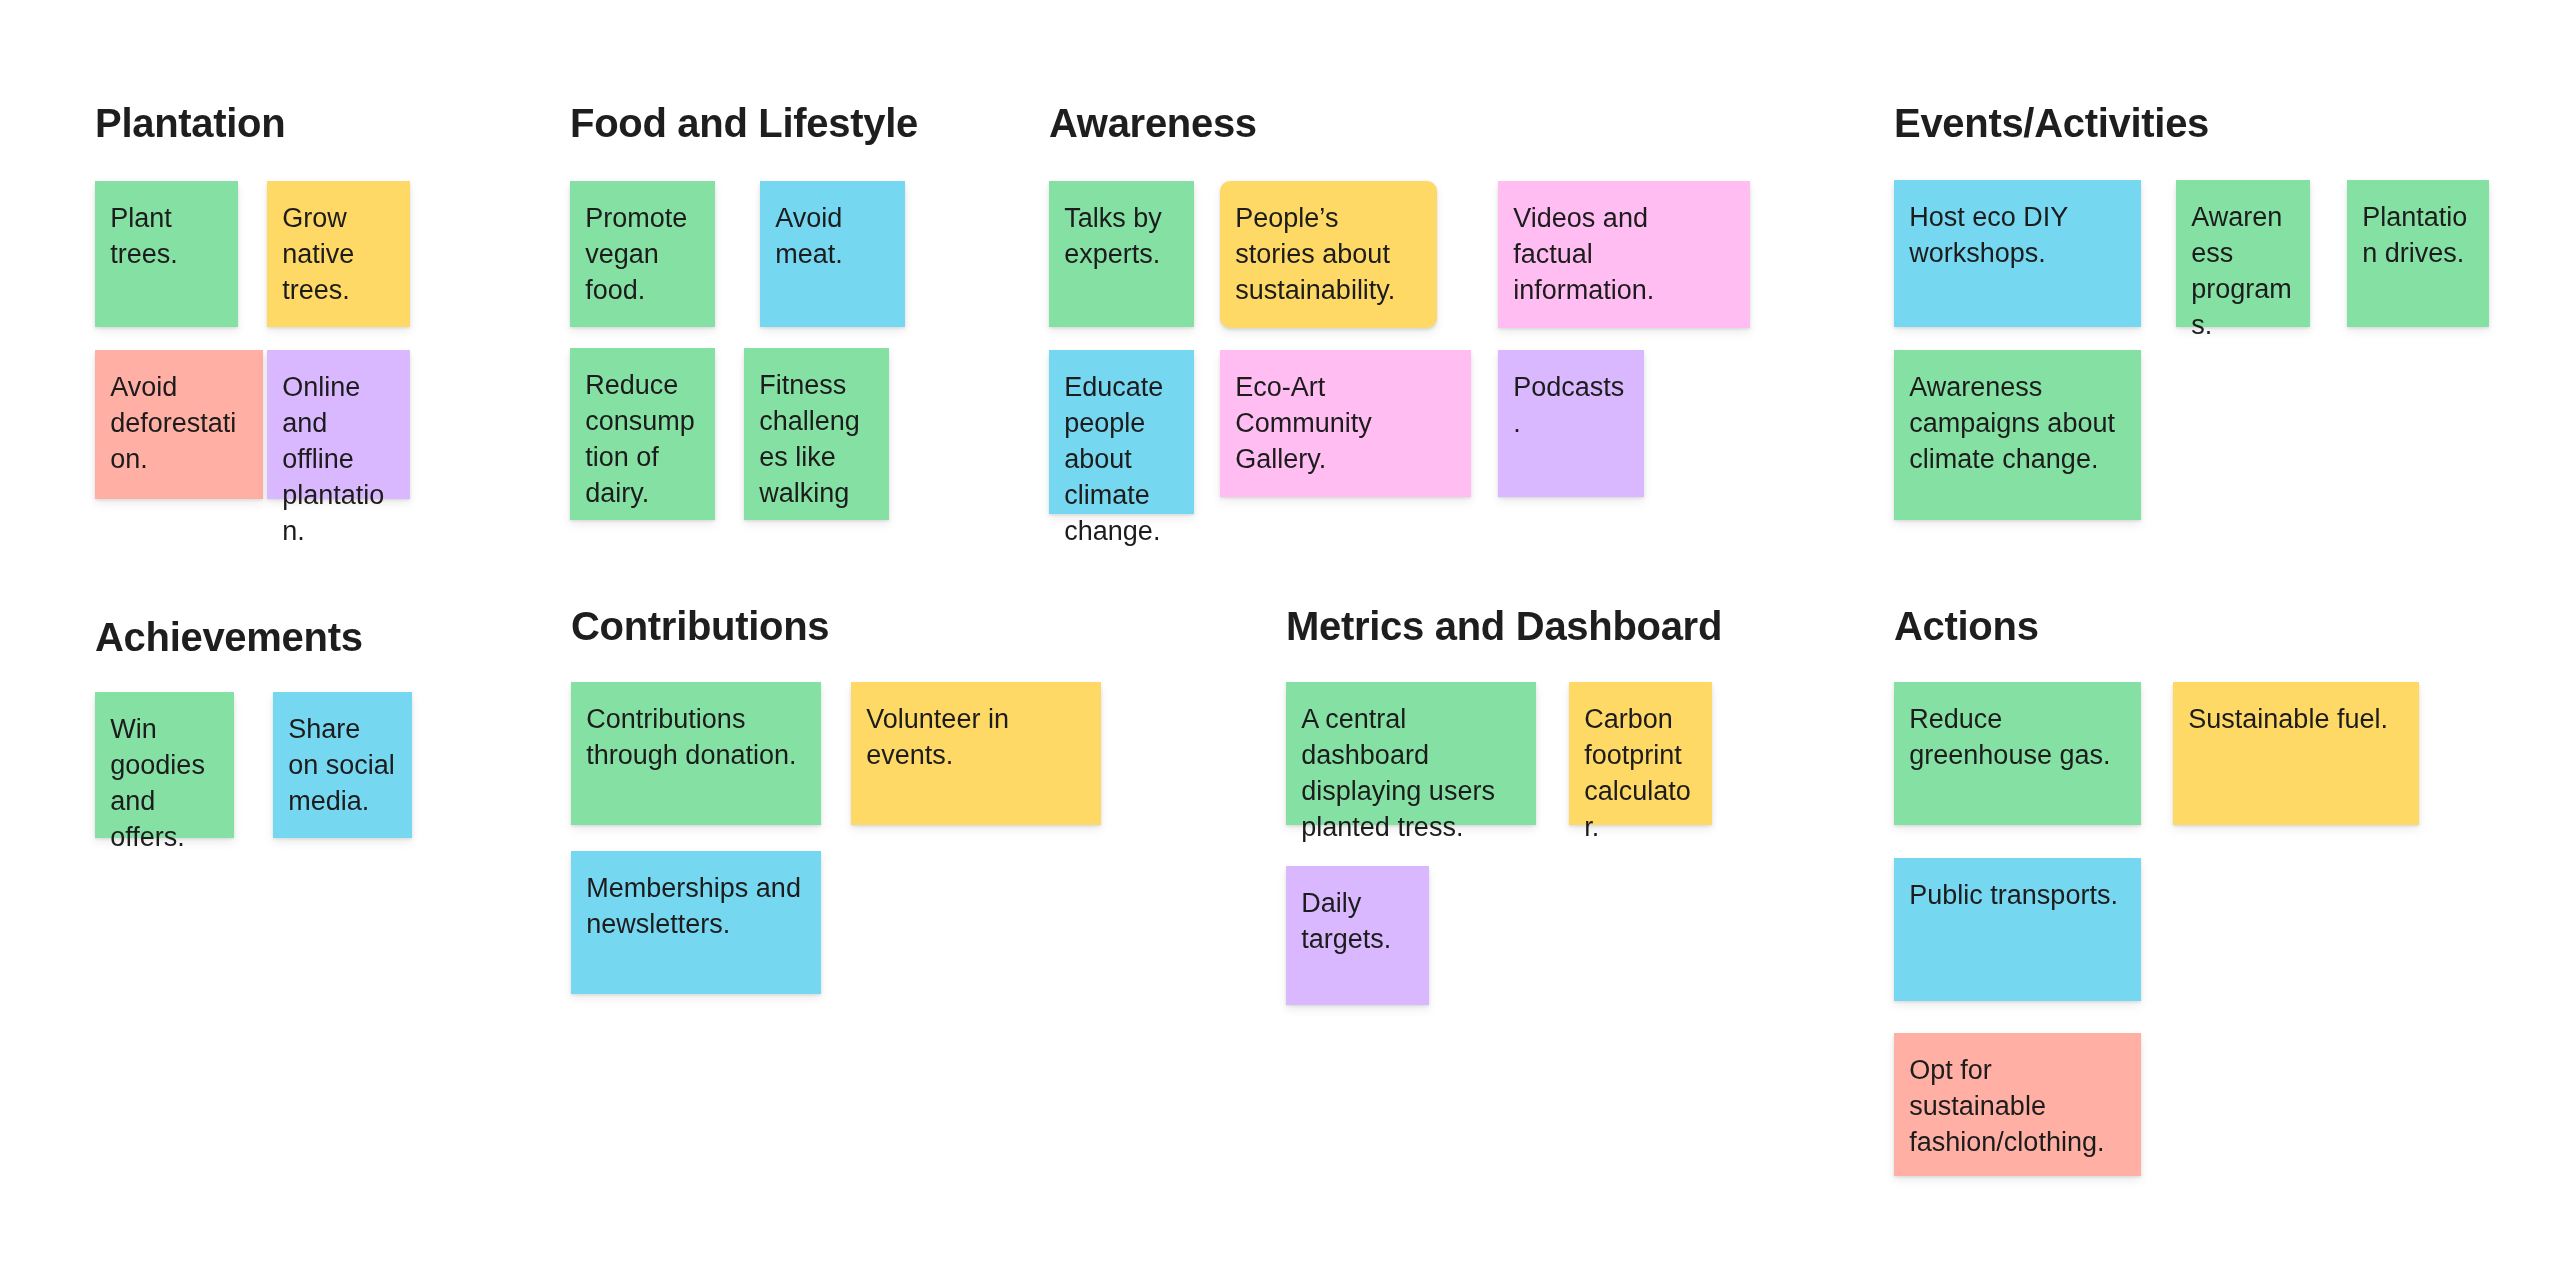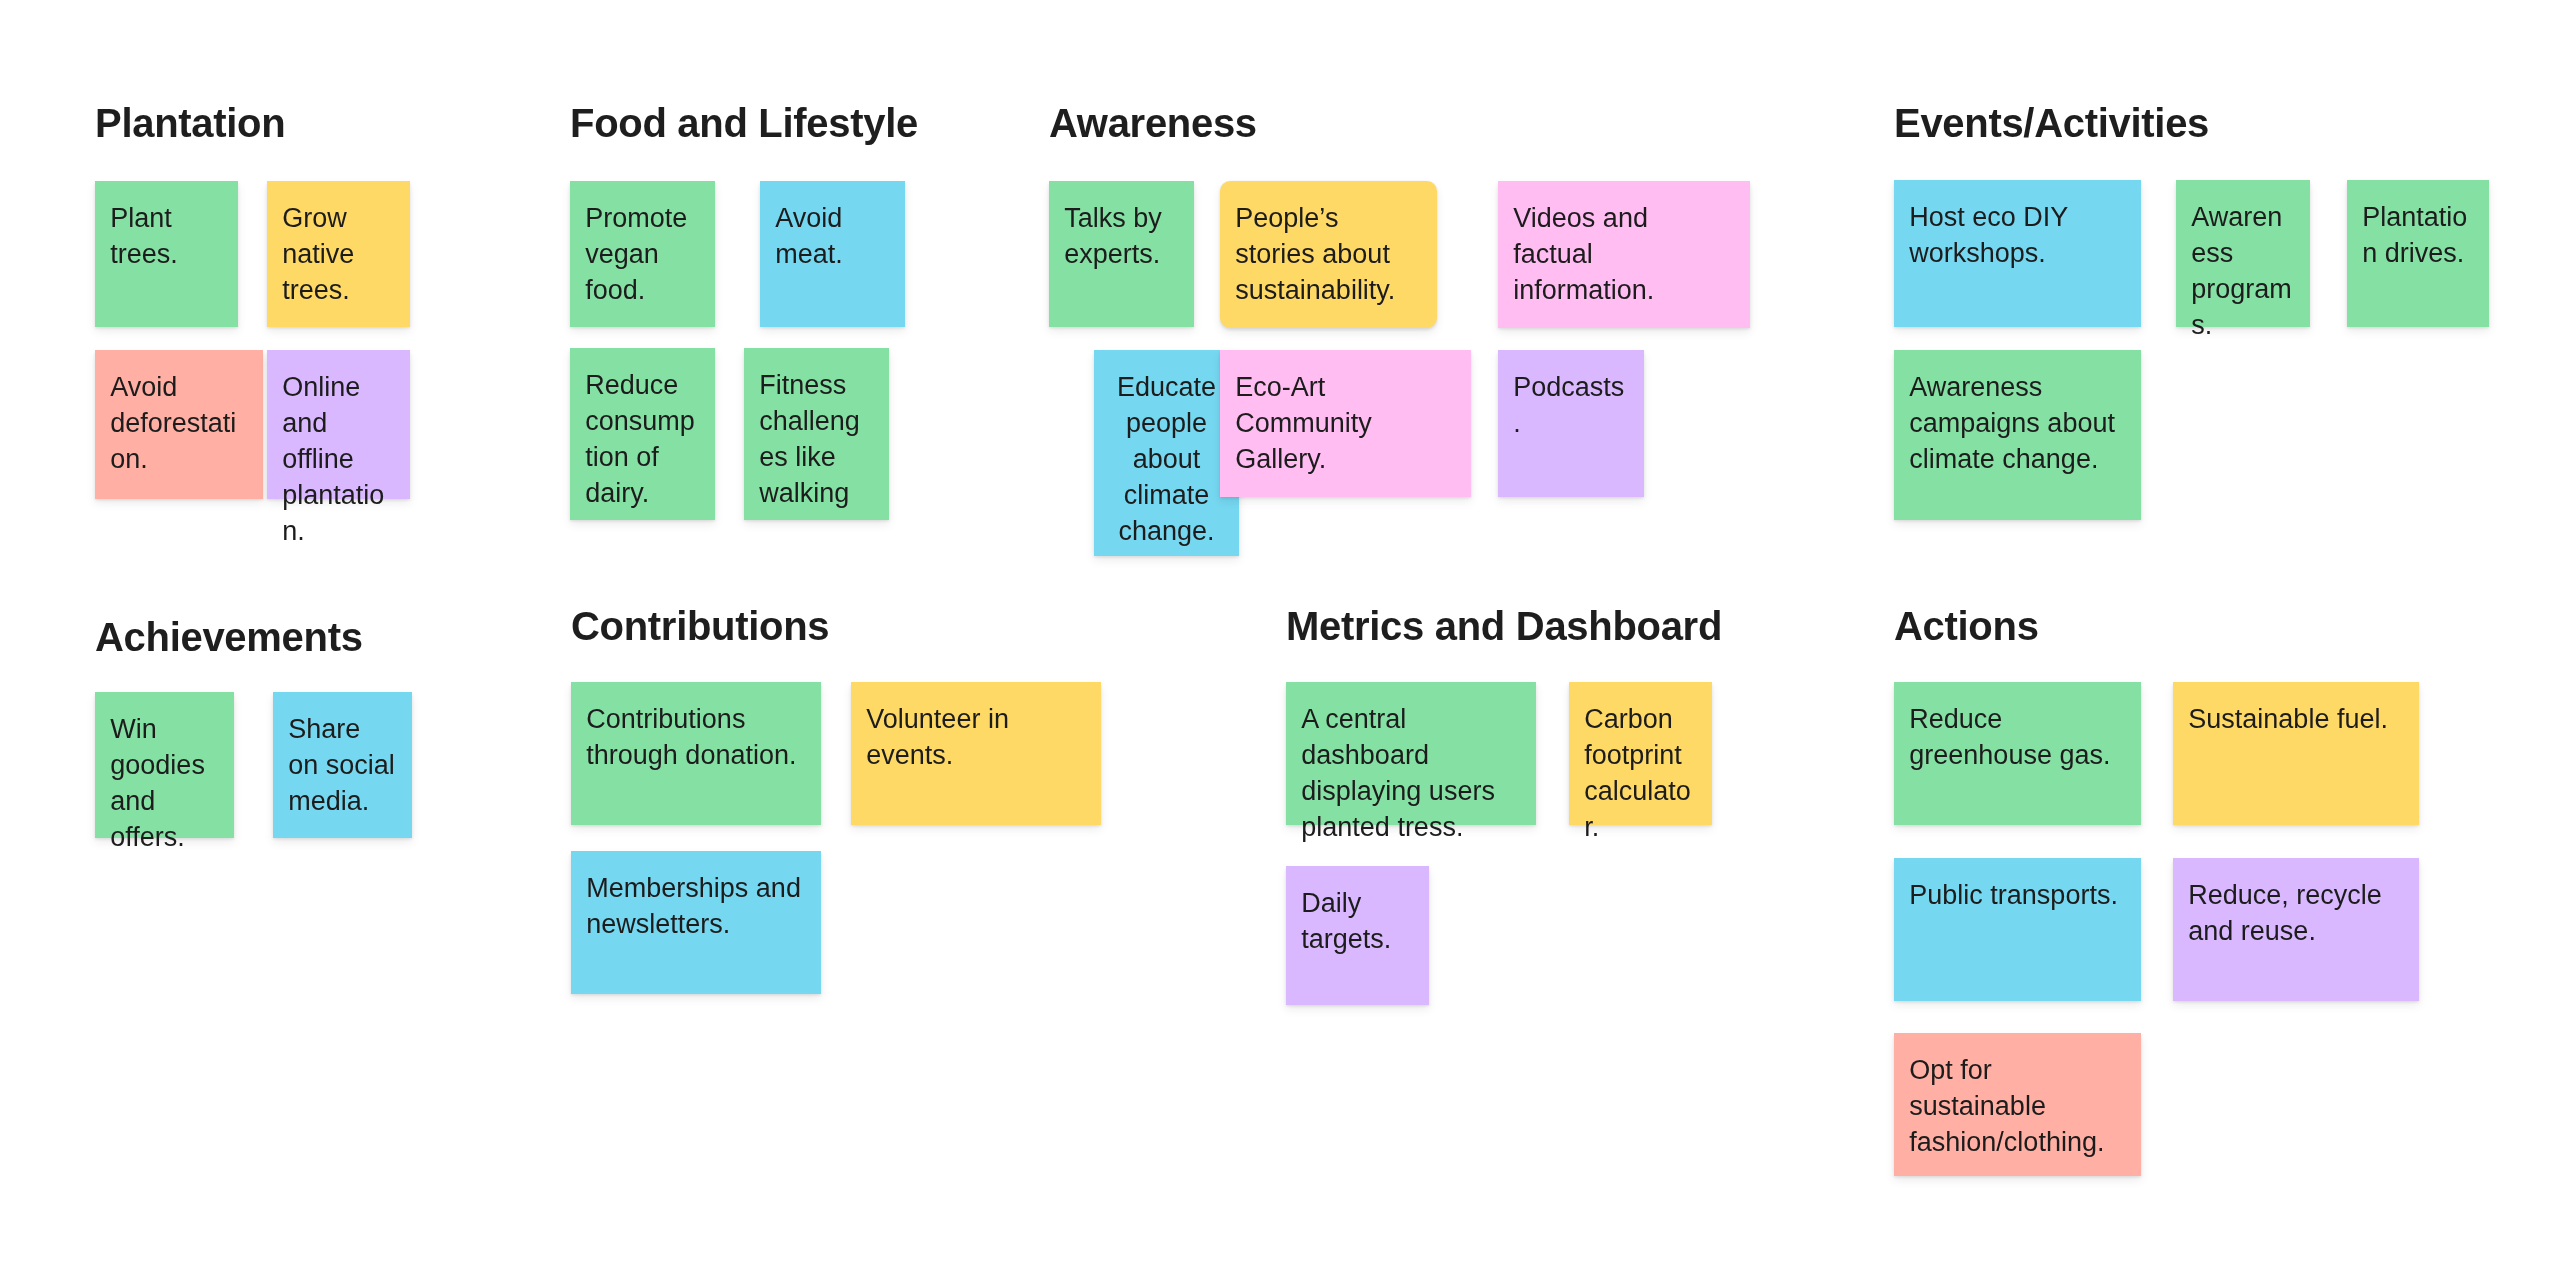--- a/index.html
+++ b/index.html
@@ -58,21 +58,21 @@
   <div class="section-title" style="left:570px; top:101px;">Food and Lifestyle</div>
   <div class="note c-green" style="left:570px; top:181px; width:145px; height:146px;"><span>Promote vegan food.</span></div>
   <div class="note c-blue" style="left:760px; top:181px; width:145px; height:146px;"><span>Avoid meat.</span></div>
   <div class="note c-green" style="left:570px; top:348px; width:145px; height:172px;"><span>Reduce consumption of dairy.</span></div>
   <div class="note c-green" style="left:744px; top:348px; width:145px; height:172px;"><span>Fitness challenges like walking</span></div>
 
   <div class="section-title" style="left:1049px; top:101px;">Awareness</div>
   <div class="note c-green" style="left:1049px; top:181px; width:145px; height:146px;"><span>Talks by experts.</span></div>
   <div class="note c-yellow" style="left:1220px; top:181px; width:217px; height:147px;border-radius:10px;"><span>People’s stories about sustainability.</span></div>
   <div class="note c-pink" style="left:1498px; top:181px; width:252px; height:147px;"><span>Videos and factual information.</span></div>
-  <div class="note c-blue" style="left:1094px; top:350px; width:145px; height:206px;text-align:center;"><span>Educate people about climate change.</span></div>
+  <div class="note c-blue" style="left:1049px; top:350px; width:145px; height:164px;"><span>Educate people about climate change.</span></div>
   <div class="note c-pink" style="left:1220px; top:350px; width:251px; height:147px;"><span>Eco-Art Community Gallery.</span></div>
   <div class="note c-purple" style="left:1498px; top:350px; width:146px; height:147px;"><span>Podcasts.</span></div>
 
   <div class="section-title" style="left:1894px; top:101px;">Events/Activities</div>
   <div class="note c-blue" style="left:1894px; top:180px; width:247px; height:147px;"><span>Host eco DIY workshops.</span></div>
   <div class="note c-green" style="left:2176px; top:180px; width:134px; height:147px;"><span>Awareness programs.</span></div>
   <div class="note c-green" style="left:2347px; top:180px; width:142px; height:147px;"><span>Plantation drives.</span></div>
   <div class="note c-green" style="left:1894px; top:350px; width:247px; height:170px;"><span>Awareness campaigns about climate change.</span></div>
 
   <div class="section-title" style="left:95px; top:615px;">Achievements</div>
@@ -86,17 +86,16 @@
 
   <div class="section-title" style="left:1286px; top:604px;">Metrics and Dashboard</div>
   <div class="note c-green" style="left:1286px; top:682px; width:250px; height:143px;"><span>A central dashboard displaying users planted tress.</span></div>
   <div class="note c-yellow" style="left:1569px; top:682px; width:143px; height:143px;"><span>Carbon footprint calculator.</span></div>
   <div class="note c-purple" style="left:1286px; top:866px; width:143px; height:139px;"><span>Daily targets.</span></div>
 
   <div class="section-title" style="left:1894px; top:604px;">Actions</div>
   <div class="note c-green" style="left:1894px; top:682px; width:247px; height:143px;"><span>Reduce greenhouse gas.</span></div>
   <div class="note c-yellow" style="left:2173px; top:682px; width:246px; height:143px;"><span>Sustainable fuel.</span></div>
   <div class="note c-blue" style="left:1894px; top:858px; width:247px; height:143px;"><span>Public transports.</span></div>
-  <div class="note c-purple" style="left:2173px; top:858px; width:246px; height:143px;"><span>Reduce, recycle and reuse.</span></div>
   <div class="note c-salmon" style="left:1894px; top:1033px; width:247px; height:143px;"><span>Opt for sustainable fashion/clothing.</span></div>
 
 </div>
 
 
 </body></html>

